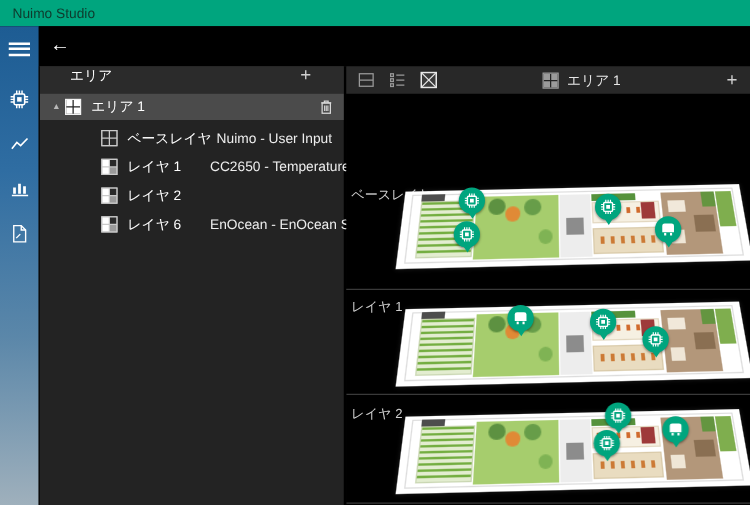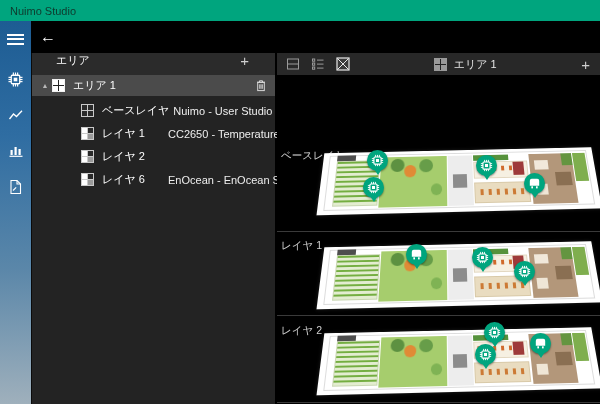--- a/index.html
+++ b/index.html
@@ -209,21 +209,21 @@
     </div>
     <div class="layer-rows">
       <div class="layer-row">
         <span class="gicon outline">
             <span></span>
             <span></span>
             <span></span>
             <span></span>
           </span>
         <span class="layer-name">ベースレイヤ</span>
-        <span class="layer-device">Nuimo - User Studio</span>
+        <span class="layer-device">Nuimo - User Input</span>
       </div>
       <div class="layer-row">
         <span class="gicon partial">
             <span></span>
             <span></span>
             <span></span>
             <span></span>
           </span>
         <span class="layer-name">レイヤ 1</span>
         <span class="layer-device">CC2650 - Temperature</span>

